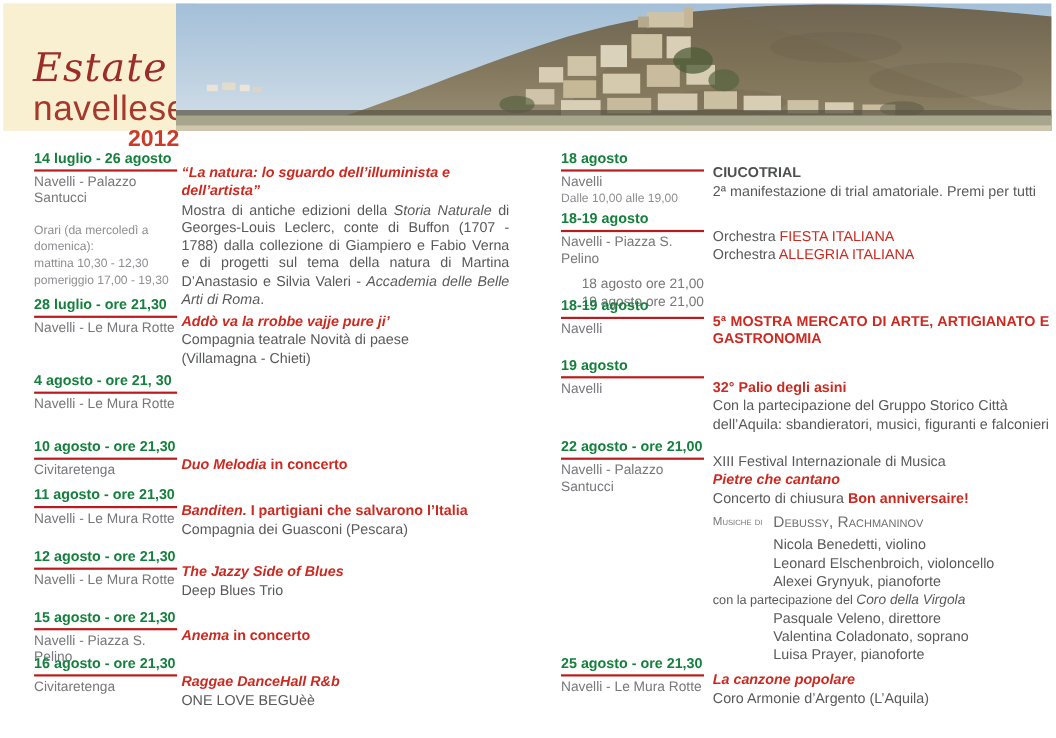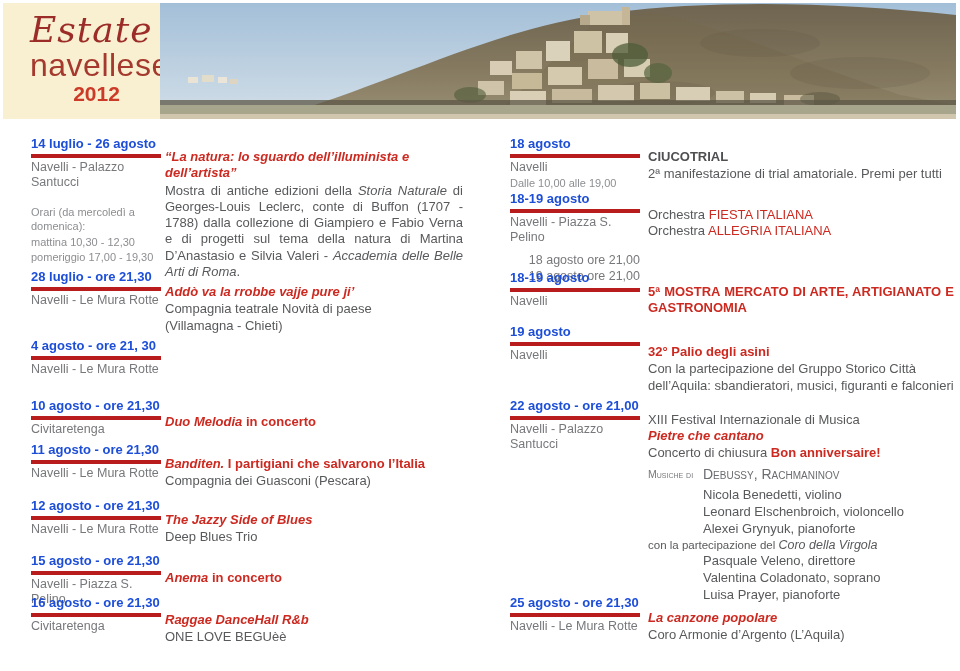--- a/index.html
+++ b/index.html
@@ -2,33 +2,33 @@
 <html><head>
 <meta charset="utf-8">
 <style>
   * { margin:0; padding:0; box-sizing:border-box; }
   html,body { background:#ffffff; }
   body { font-family:"Liberation Sans", sans-serif; -webkit-font-smoothing:antialiased; }
   .sheet { position:relative; width:960px; height:671px; background:#ffffff; overflow:hidden; }
 
   
   .logo-box { position:absolute; left:3px; top:3px; width:174px; height:116px;
-              background:#f8f0d1; padding:9px 0 0 27px; }
+              background:#f8f0d1; padding:42px 0 0 27px; }
   .logo-estate { font-family:"DejaVu Serif", serif; font-style:italic; font-size:36px;
                  color:#9c2c28; line-height:1; letter-spacing:1px; }
   .logo-navellese { font-size:32px; color:#a5392e; line-height:1; margin-top:1px; letter-spacing:.5px; }
-  .logo-year { font-size:21px; font-weight:bold; color:#cc3a28; text-align:center;
+  .logo-year { font-size:21px; font-weight:bold; color:#cc3a28; text-align:right;
                padding-right:14px; line-height:1; margin-top:2px; }
   .photo { position:absolute; left:160px; top:3px; width:796px; height:116px; }
   .photo svg { display:block; width:100%; height:100%; }
 
   
   .date-block { position:absolute; width:130px; }
-  .date { font-size:13px; font-weight:bold; color:#1d4ed8; line-height:1.15;
-          padding-bottom:2px; border-bottom:4px solid #b91c1c; }
+  .date { font-size:13px; font-weight:bold; color:#15803d; line-height:1.15;
+          padding-bottom:2px; border-bottom:2px solid #b91c1c; }
   .venue { font-size:12.5px; color:#77787b; line-height:1.2; margin-top:2px; }
   .note  { font-size:11px;  color:#8d8e91; line-height:1.3; margin-top:1px; }
   .notes { margin-top:15px; }
   .times { font-size:12.5px; color:#77787b; text-align:right; line-height:1.32; margin-top:7px; }
 
   .desc { position:absolute; font-size:13px; color:#58595b; line-height:1.25; }
   .desc.w-left  { width:298px; }
   .desc.w-right { width:306px; }
   .title { font-size:13px; font-weight:bold; color:#cc2a21; line-height:1.25; }
   .title .it { font-style:italic; }

